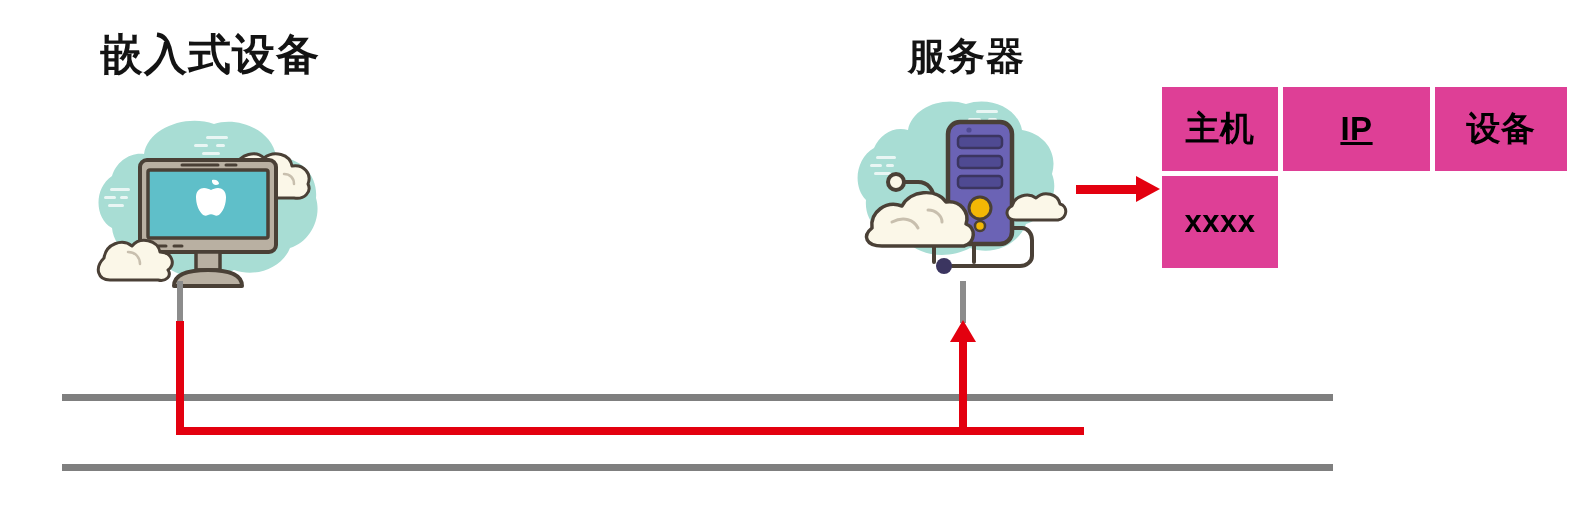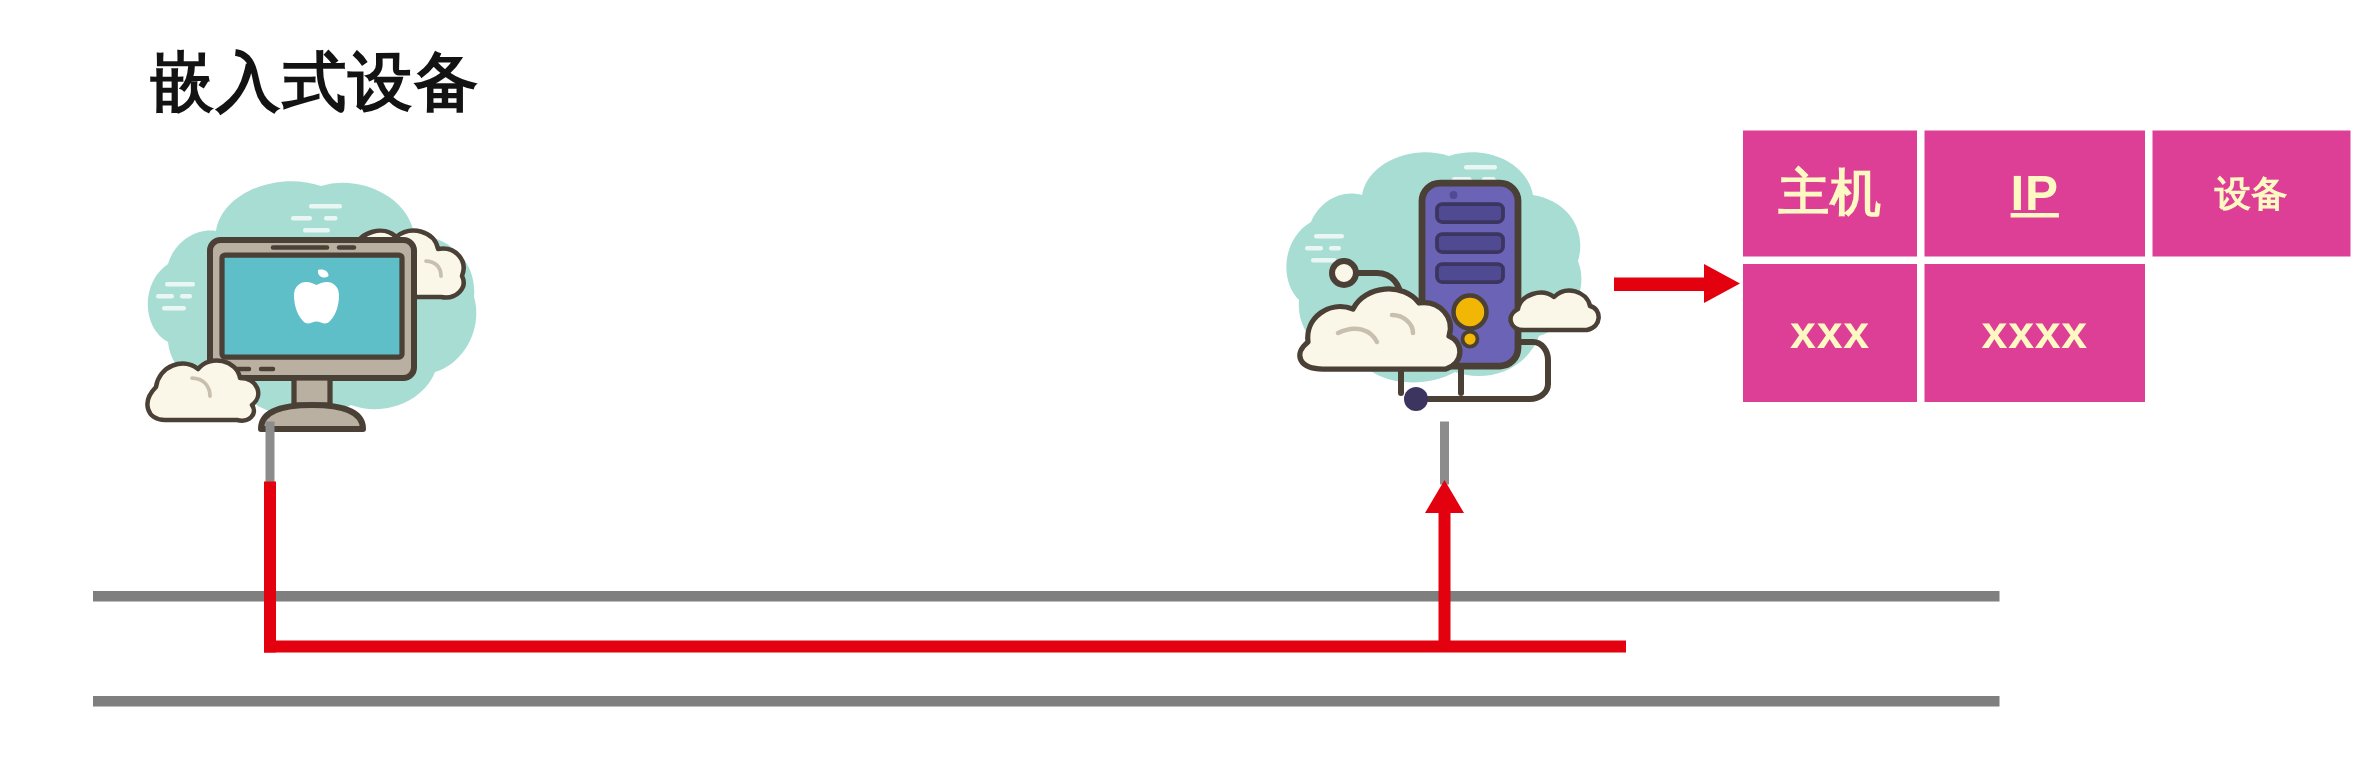--- a/index.html
+++ b/index.html
@@ -141,36 +141,37 @@
     grid-template-columns: 116px 147px 132px;
     grid-template-rows: 84px 92px;
     gap: 5px;
     background: #ffffff;
   }
   .cell {
     background: #de3f96;
     display: flex;
     align-items: center;
     justify-content: center;
-    color: #fef9c3;
+    color: #000000;
     font-weight: 700;
     letter-spacing: 0.5px;
   }
   .cell.header-cn { font-size: 34px; }
   .cell.header-en { font-size: 33px; text-decoration: underline; }
-  .cell.body-cn   { font-size: 24px; }
+  .cell.body-cn   { font-size: 34px; }
   .cell.body-en   { font-size: 31px; }
 </style>
 </head>
 <body>
 
 <div id="stage">
 
   <div class="node-label" id="label-embedded">嵌入式设备</div>
 
+  <div class="node-label" id="label-server">服务器</div>
 
   <div class="illus" id="illus-embedded">
     <svg viewBox="0 0 246 172" width="246" height="172" xmlns="http://www.w3.org/2000/svg">
 
       <path d="M58 36 C62 10 100 -4 128 6 C152 -2 186 12 190 38
                C216 40 232 58 230 80 C236 100 224 124 204 130
                C196 150 170 160 148 152 C126 164 92 162 78 146
                C52 148 28 132 26 110 C8 100 8 70 26 58
                C30 44 44 34 58 36 Z" fill="#a8ddd4"></path>
 
@@ -286,17 +287,16 @@
   <div id="red-up-head"></div>
 
   <div id="arrow-to-table"></div>
   <div id="arrow-to-table-head"></div>
 
   <div id="mapping-table">
     <div class="cell header-cn">主机</div>
     <div class="cell header-en">IP</div>
 
     <div class="cell body-cn">设备</div>
-    <div class="cell body-en">xxx</div>
     <div class="cell body-en">xxxx</div>
   </div>
 
 </div>
 
 </body></html>

